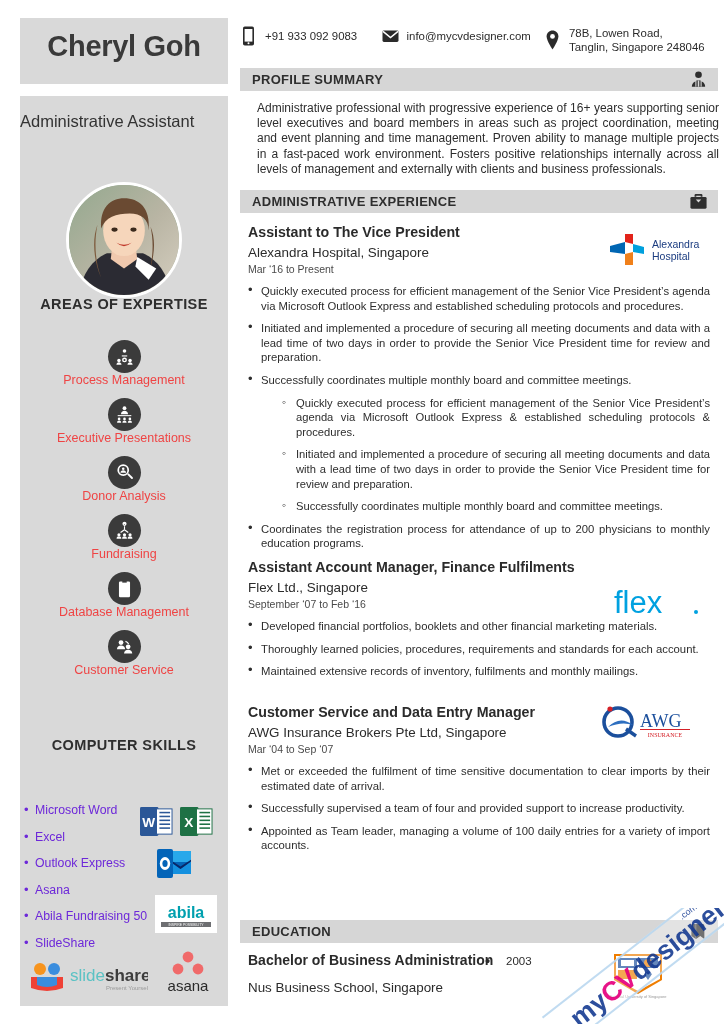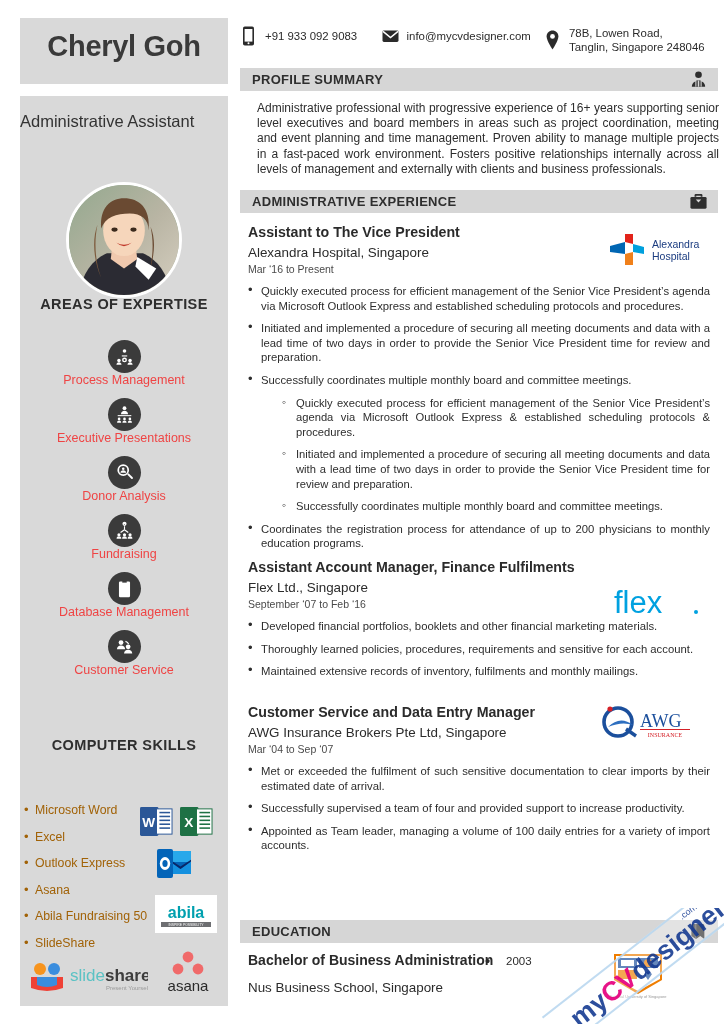--- a/index.html
+++ b/index.html
@@ -57,21 +57,21 @@
   .exp-item { text-align: center; margin-bottom: 11px; }
   .exp-icon {
     width: 33px; height: 33px; border-radius: 50%;
     background: #3b3b3b; display: inline-flex;
     align-items: center; justify-content: center;
   }
   .exp-icon svg { width: 19px; height: 19px; fill: #ffffff; }
   .exp-label { font-size: 12.5px; color: #ef4444; }
 
   .skill-list { position: absolute; left: 24px; top: 803px; width: 135px; }
-  .skill-row { font-size: 12.3px; color: #a16207; margin-bottom: 12.5px; position:relative; padding-left:11px;}
+  .skill-row { font-size: 12.3px; color: #6d28d9; margin-bottom: 12.5px; position:relative; padding-left:11px;}
   .skill-row::before{ content:"•"; position:absolute; left:0; top:-1px; font-size:13px;}
 
   
   .logo-word { position:absolute; left:140px; top:805px; width:33px; height:33px;}
   .logo-excel{ position:absolute; left:180px; top:805px; width:33px; height:33px;}
   .logo-outlook{position:absolute; left:157px; top:848px; width:34px; height:31px;}
   .logo-abila {position:absolute; left:155px; top:895px; width:62px; height:38px; background:#fff;}
   .logo-slideshare{position:absolute; left:28px; top:955px; width:120px; height:40px;}
   .logo-asana{position:absolute; left:155px; top:950px; width:66px; height:46px;}
 
@@ -443,37 +443,37 @@
       <text x="52" y="28" font-size="10.5" fill="#1b3c80" font-family="Liberation Sans, sans-serif">Hospital</text>
     </svg>
   </div>
 
   <div class="blk" id="job2">
     <div class="job-role">Assistant Account Manager, Finance Fulfilments</div>
     <div class="job-org">Flex Ltd., Singapore</div>
     <div class="job-date">September ‘07 to Feb ‘16</div>
     <ul class="b1">
       <li>Developed financial portfolios, booklets and other financial marketing materials.</li>
-      <li>Thoroughly learned policies, procedures, requirements and sensitive for each account.</li>
+      <li>Thoroughly learned policies, procedures, requirements and standards for each account.</li>
       <li>Maintained extensive records of inventory, fulfilments and monthly mailings.</li>
     </ul>
   </div>
   <div class="joblogo" id="logo-flex">
     <svg viewBox="0 0 92 34">
       <text x="2" y="28" font-size="31" fill="#00a1e0" font-family="Liberation Sans, sans-serif">flex</text>
       <circle cx="84" cy="27" r="2" fill="#00a1e0"></circle>
     </svg>
   </div>
 
   <div class="blk" id="job3">
     <div class="job-role">Customer Service and Data Entry Manager</div>
     <div class="job-org">AWG Insurance Brokers Pte Ltd, Singapore</div>
     <div class="job-date">Mar ‘04 to Sep ‘07</div>
     <ul class="b1">
-      <li>Met or exceeded the fulfilment of such sensitive documentation to clear imports by their estimated date of arrival.</li>
+      <li>Met or exceeded the fulfilment of time sensitive documentation to clear imports by their estimated date of arrival.</li>
       <li>Successfully supervised a team of four and provided support to increase productivity.</li>
       <li>Appointed as Team leader, managing a volume of 100 daily entries for a variety of import accounts.</li>
     </ul>
   </div>
   <div class="joblogo" id="logo-awg">
     <svg viewBox="0 0 100 36">
       <circle cx="18" cy="17" r="14" fill="none" stroke="#1b4f9c" stroke-width="3.6"></circle>
       <path d="M8 22 Q20 10 33 20 Q22 16 8 22 Z" fill="#2e6fc0"></path>
       <path d="M26 24 L36 31" stroke="#1b4f9c" stroke-width="3.4"></path>
       <circle cx="10" cy="4" r="2.6" fill="#d42027"></circle>

